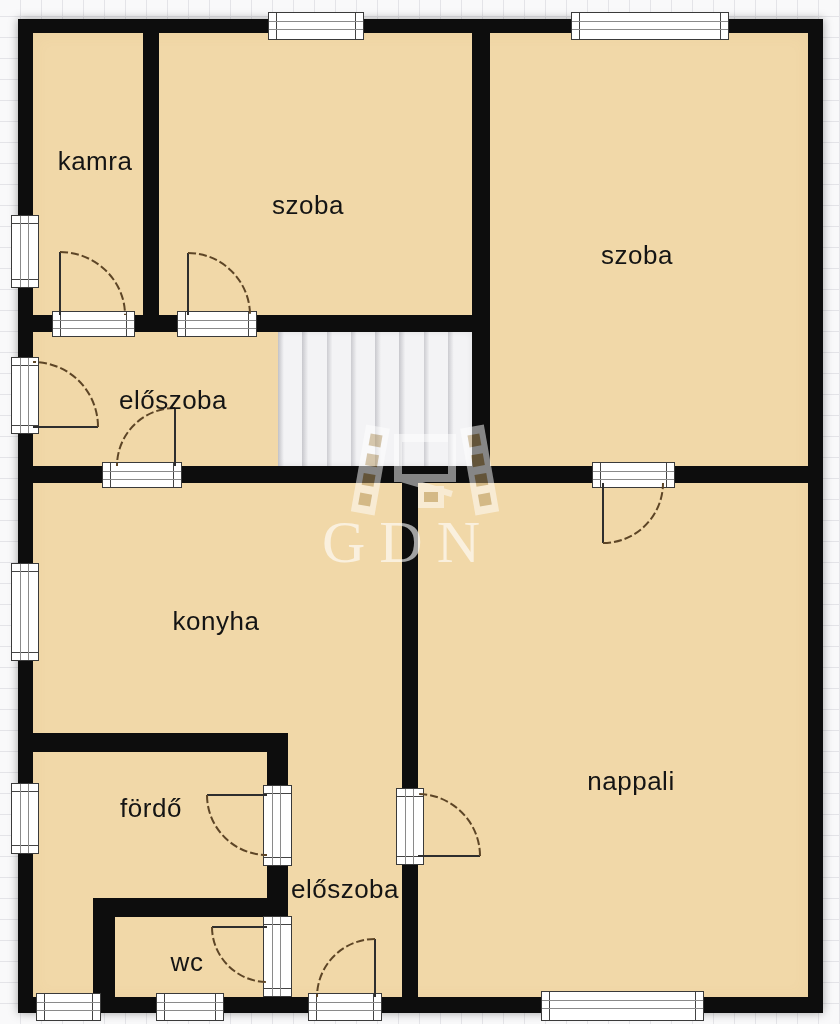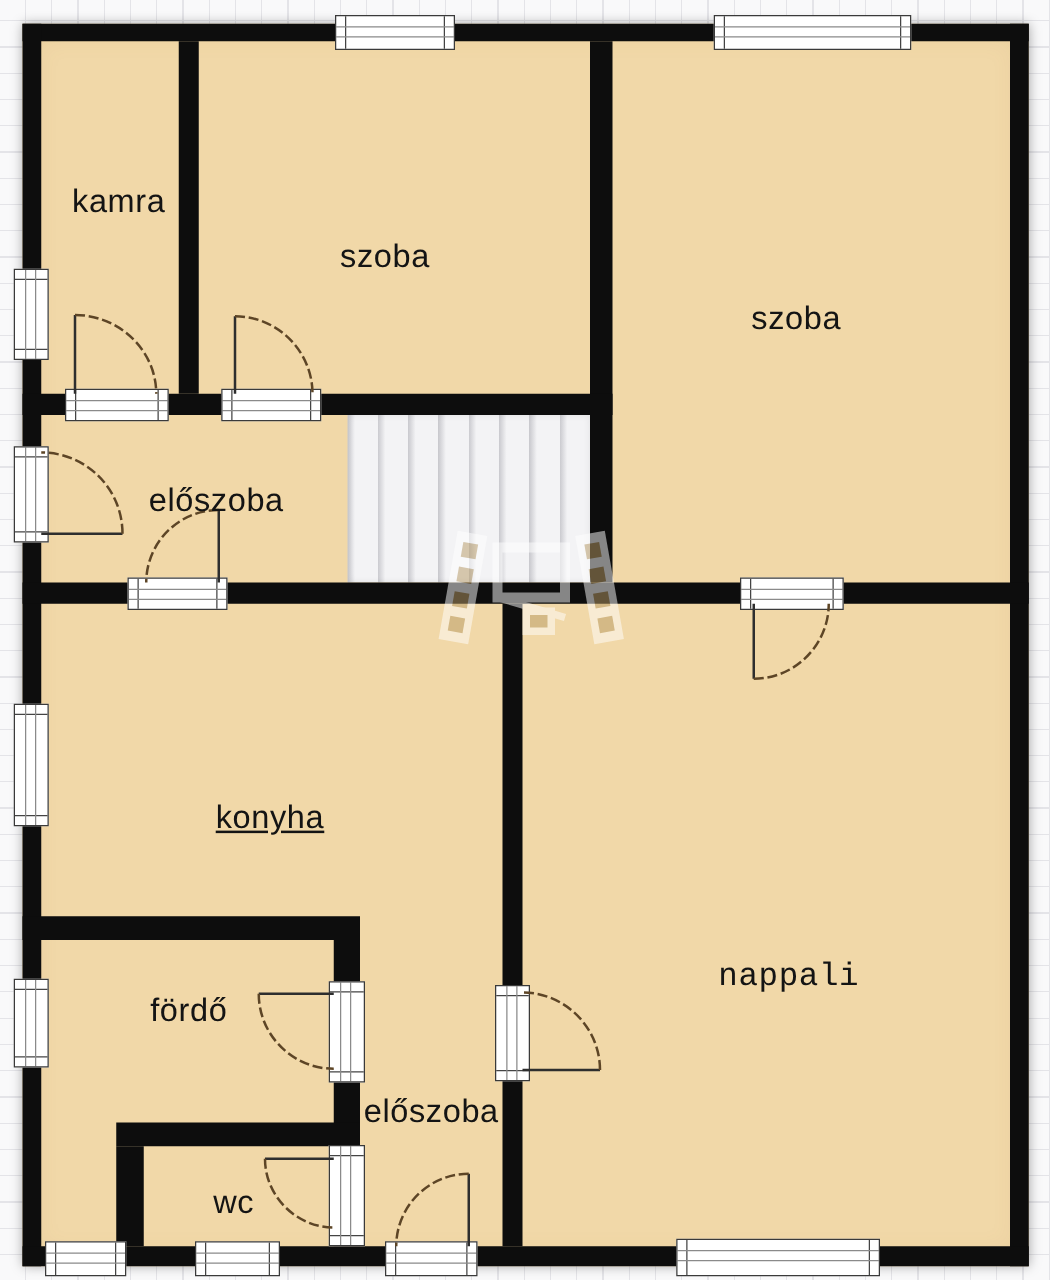--- a/index.html
+++ b/index.html
@@ -110,22 +110,22 @@
     <path class="door-leaf" d="M267,927 L212,927"></path>
     <path class="door-arc" d="M212,927 C212,957 237,982 267,982"></path>
     <path class="door-leaf" d="M375,997 L375,939"></path>
     <path class="door-arc" d="M375,939 C343,939 317,965 317,997"></path>
   </svg>
 
   <div class="room-label" style="left:95px;top:161px;">kamra</div>
   <div class="room-label" style="left:308px;top:205px;">szoba</div>
   <div class="room-label" style="left:637px;top:255px;">szoba</div>
   <div class="room-label" style="left:173px;top:400px;">előszoba</div>
-  <div class="room-label" style="left:216px;top:654px;text-decoration:underline;">konyha</div>
-  <div class="room-label" style="left:631px;top:781px;font-family:Liberation Mono, monospace;">nappali</div>
+  <div class="room-label" style="left:216px;top:621px;">konyha</div>
+  <div class="room-label" style="left:631px;top:781px;">nappali</div>
   <div class="room-label" style="left:151px;top:808px;">fördő</div>
   <div class="room-label" style="left:345px;top:889px;">előszoba</div>
   <div class="room-label" style="left:187px;top:962px;">wc</div>
 
   <svg class="abs" style="left:340px;top:424px;width:170px;height:96px;opacity:.5;pointer-events:none;" viewBox="0 0 170 96">
     <g transform="rotate(10 30 48)">
       <rect x="18" y="2" width="24" height="88" fill="#ffffff"></rect>
       <rect x="24" y="10" width="12" height="12" fill="#b89b66"></rect>
       <rect x="24" y="30" width="12" height="12" fill="#b89b66"></rect>
       <rect x="24" y="50" width="12" height="12" fill="#b89b66"></rect>
@@ -136,14 +136,15 @@
       <rect x="134" y="10" width="12" height="12" fill="#b89b66"></rect>
       <rect x="134" y="30" width="12" height="12" fill="#b89b66"></rect>
       <rect x="134" y="50" width="12" height="12" fill="#b89b66"></rect>
       <rect x="134" y="70" width="12" height="12" fill="#b89b66"></rect>
     </g>
     <rect x="58" y="14" width="54" height="40" fill="none" stroke="#ffffff" stroke-width="8"></rect>
     <path d="M58,54 L112,70" stroke="#ffffff" stroke-width="6" fill="none"></path>
     <rect x="78" y="62" width="26" height="22" fill="#ffffff"></rect>
     <rect x="84" y="68" width="14" height="10" fill="#b89b66"></rect>
   </svg>
+  <div class="watermark-text">GDN</div>
 
 </div>
 
 </body></html>

